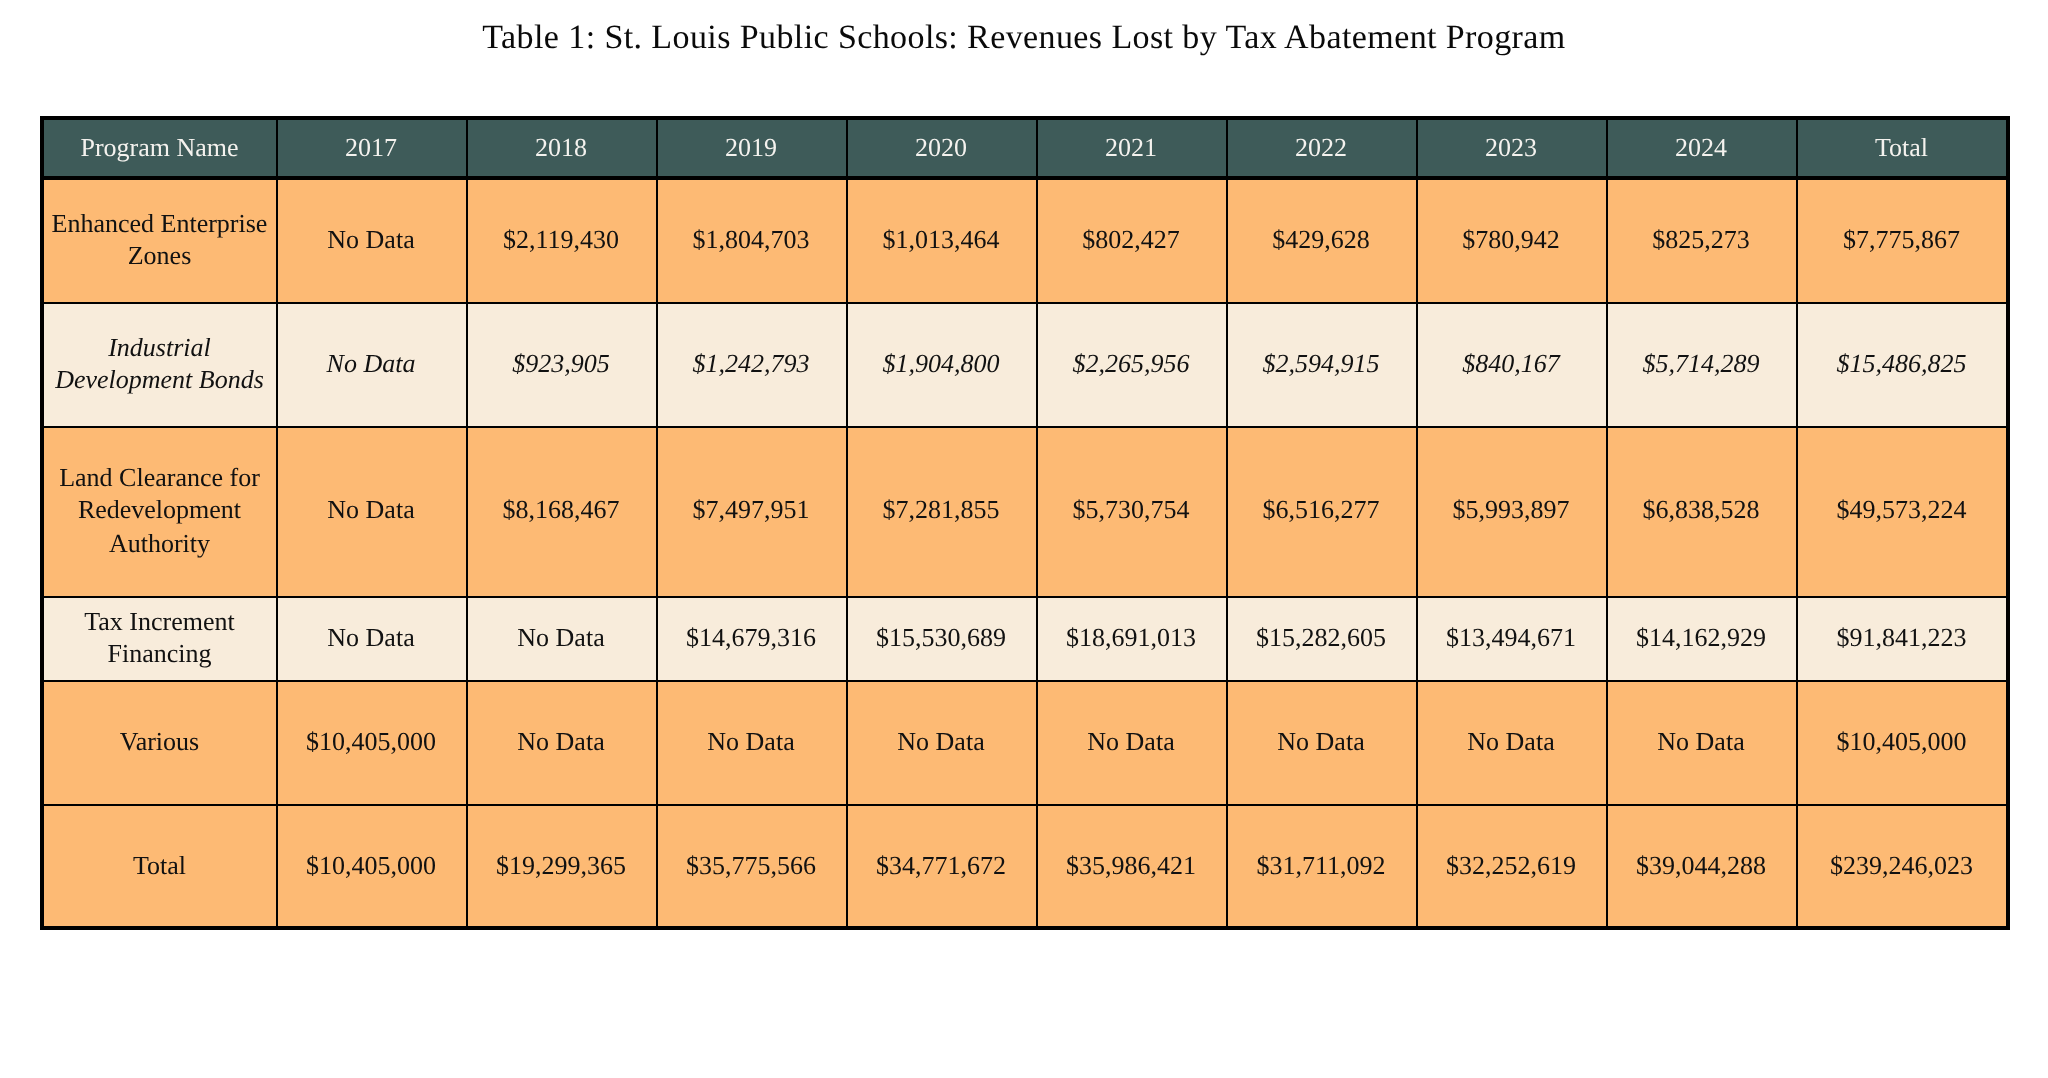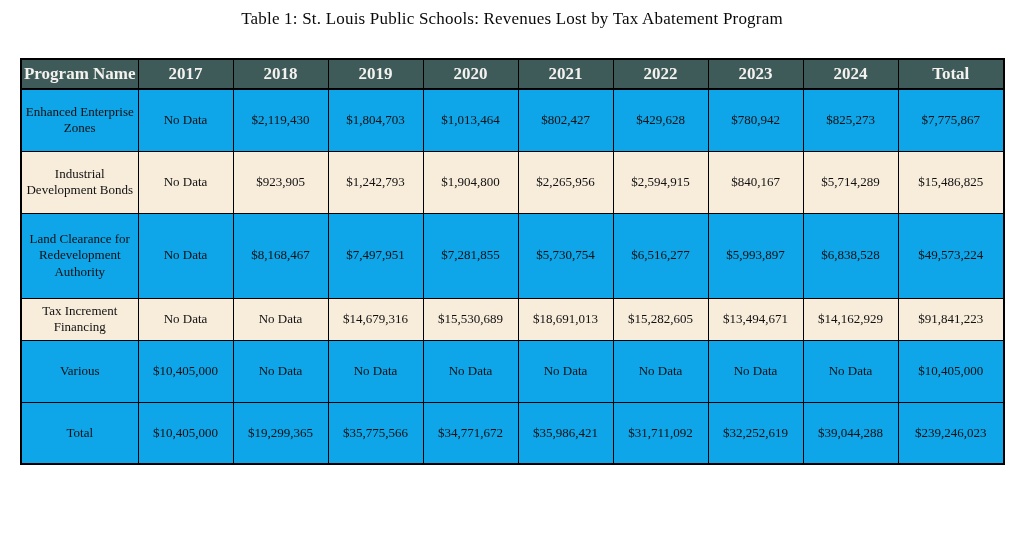--- a/index.html
+++ b/index.html
@@ -42,29 +42,29 @@
     text-align: center;
     vertical-align: middle;
     padding: 1px;
     overflow: hidden;
     line-height: 1.25;
   }
   thead tr { height: 30px; }
   thead th {
     background: var(--header-bg);
     color: var(--header-text);
-    font-weight: bold;
-    font-size: 17px;
+    font-weight: normal;
+    font-size: 13px;
     border-bottom-width: 2px;
     margin-left: 38px;
   }
-  tbody tr { background: #0ea5e9; }
+  tbody tr { background: #fdba74; }
   tbody tr.striped { background: var(--stripe-bg); }
   tbody tr:nth-child(1) { height: 62px; }
-  tbody tr:nth-child(2) { height: 62px; }
+  tbody tr:nth-child(2) { height: 62px; font-style: italic; }
   tbody tr:nth-child(3) { height: 85px; margin-top: 32px; }
   tbody tr:nth-child(4) { height: 42px; }
   tbody tr:nth-child(5) { height: 62px; }
   tbody tr:nth-child(6) { height: 62px; margin-left: 12px; }
   tbody tr:nth-child(7) { height: 64px; }
 </style>
 </head>
 <body>
 
 <div class="page">

